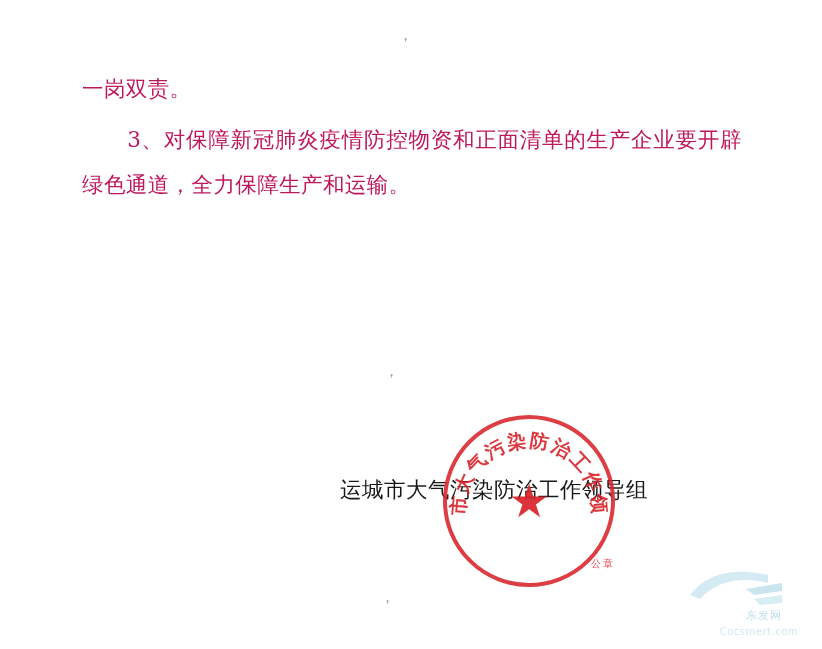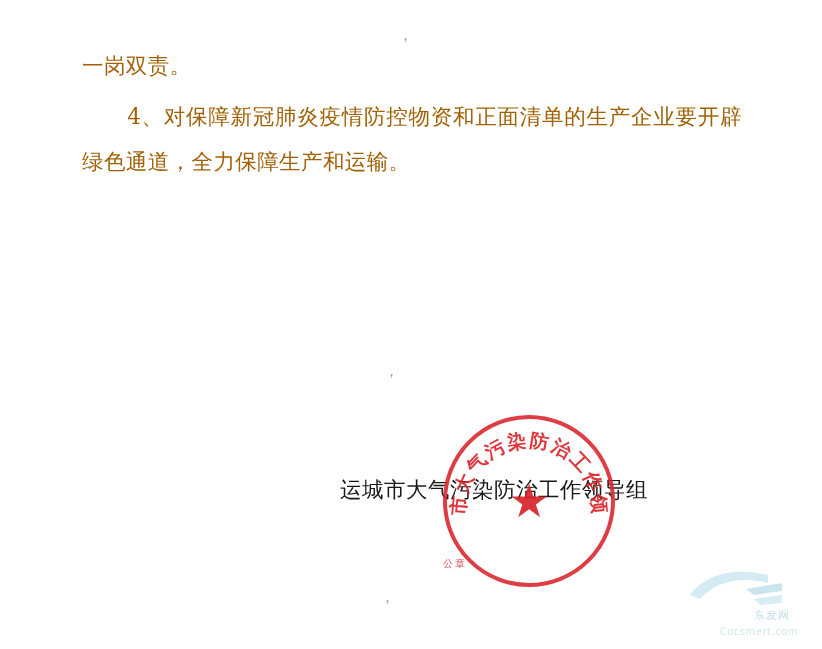--- a/index.html
+++ b/index.html
@@ -31,26 +31,26 @@
     font-family: "DejaVu Serif", serif;
     user-select: none;
   }
   .tick-top { left: 398px; top: 26px; }
   .tick-mid { left: 384px; top: 362px; }
   .tick-bot { left: 380px; top: 588px; }
 
   .body-text {
     position: absolute;
     left: 82px;
-    top: 43px;
+    top: 66px;
     width: 660px;
     font-size: 21.5px;
     line-height: 45px;
     letter-spacing: 0.4px;
-    color: #a16207;
+    color: #be185d;
     font-family: "DejaVu Serif", serif;
     text-align: justify;
     text-justify: inter-ideograph;
   }
   .para {
     margin: 0 0 6px 0;
     text-indent: 0;
   }
   .para.indent {
     text-indent: 2.1em;
@@ -119,21 +119,21 @@
     font-size: 19px;
     font-weight: bold;
     letter-spacing: 2px;
     opacity: 0.9;
   }
   .seal-bottom {
     position: absolute;
     left: 0;
     bottom: 16px;
     width: 100%;
-    text-align: left;
+    text-align: right;
     color: #d8232a;
     font-size: 10px;
     letter-spacing: 2px;
     opacity: 0.8;
     font-family: "DejaVu Serif", serif;
   }
 
   
   .watermark {
     position: absolute;
@@ -145,21 +145,21 @@
   }
   .wm-mark {
     position: absolute;
     right: 20px;
     top: 0;
     width: 104px;
     height: 48px;
   }
   .wm-label {
     position: absolute;
-    right: 18px;
+    right: 26px;
     bottom: 16px;
     font-size: 11px;
     color: #7fbfd6;
     font-family: "DejaVu Sans", sans-serif;
     letter-spacing: 1px;
   }
   .wm-sub {
     position: absolute;
     right: 10px;
     bottom: 2px;
@@ -171,21 +171,21 @@
 </style>
 </head>
 <body>
 
 <div class="page">
 
   <span class="tick tick-top">，</span>
 
   <div class="body-text">
     <p class="para">一岗双责。</p>
-    <p class="para indent">4、对保障新冠肺炎疫情防控物资和正面清单的生产企业要开辟绿色通道，全力保障生产和运输。</p>
+    <p class="para indent">3、对保障新冠肺炎疫情防控物资和正面清单的生产企业要开辟绿色通道，全力保障生产和运输。</p>
   </div>
 
   <span class="tick tick-mid">，</span>
 
   <div class="signature">运城市大气污染防治工作领导组</div>
 
   <div class="seal">
     <div class="seal-ring"></div>
     <svg class="seal-arc" viewBox="0 0 172 172">
       <defs>

